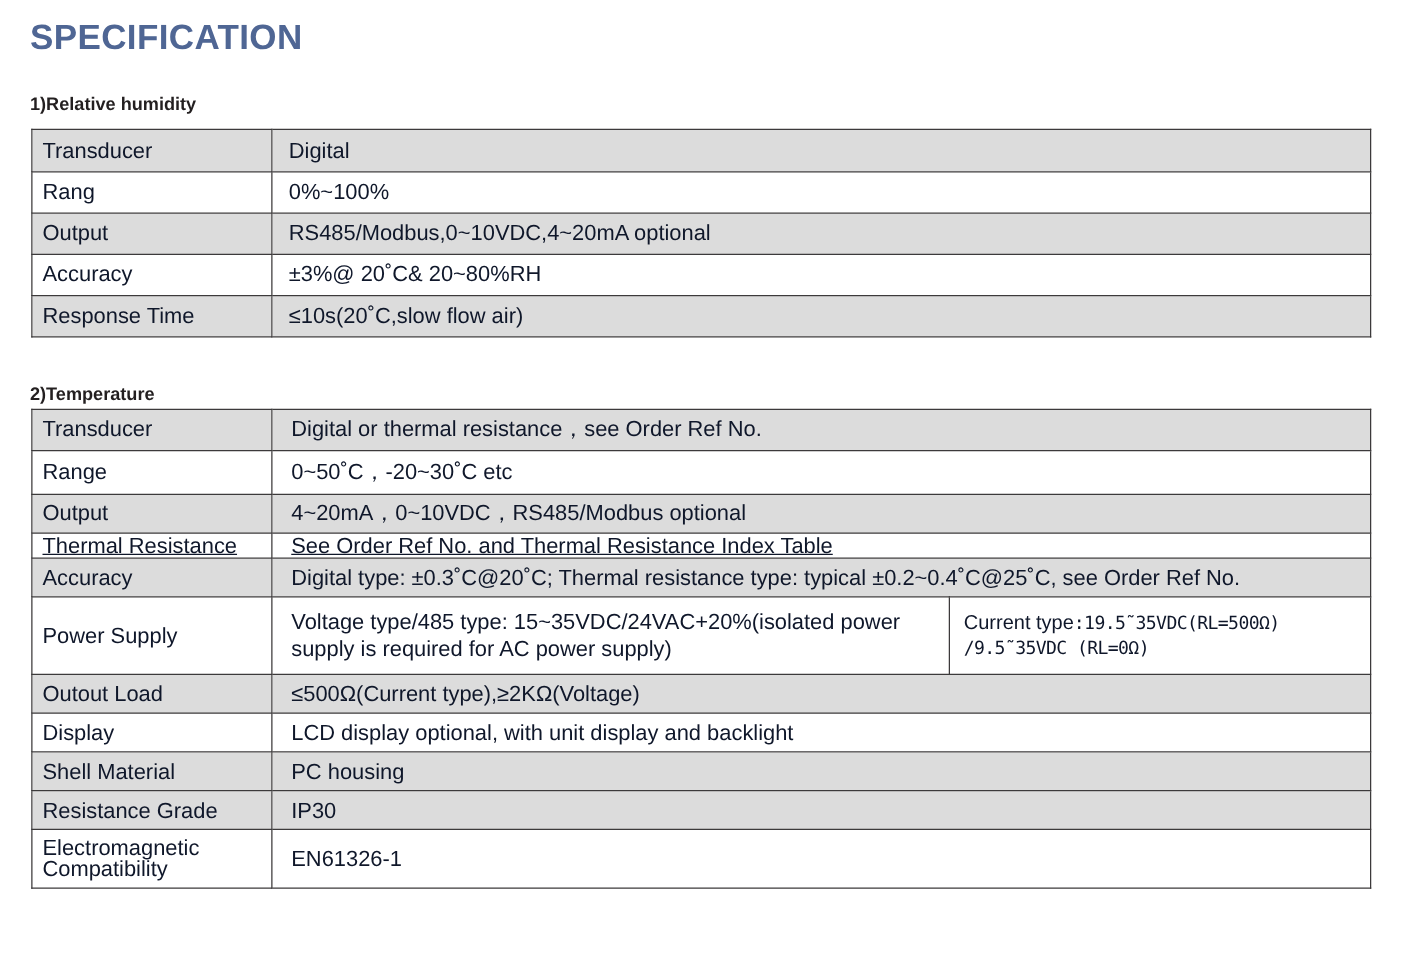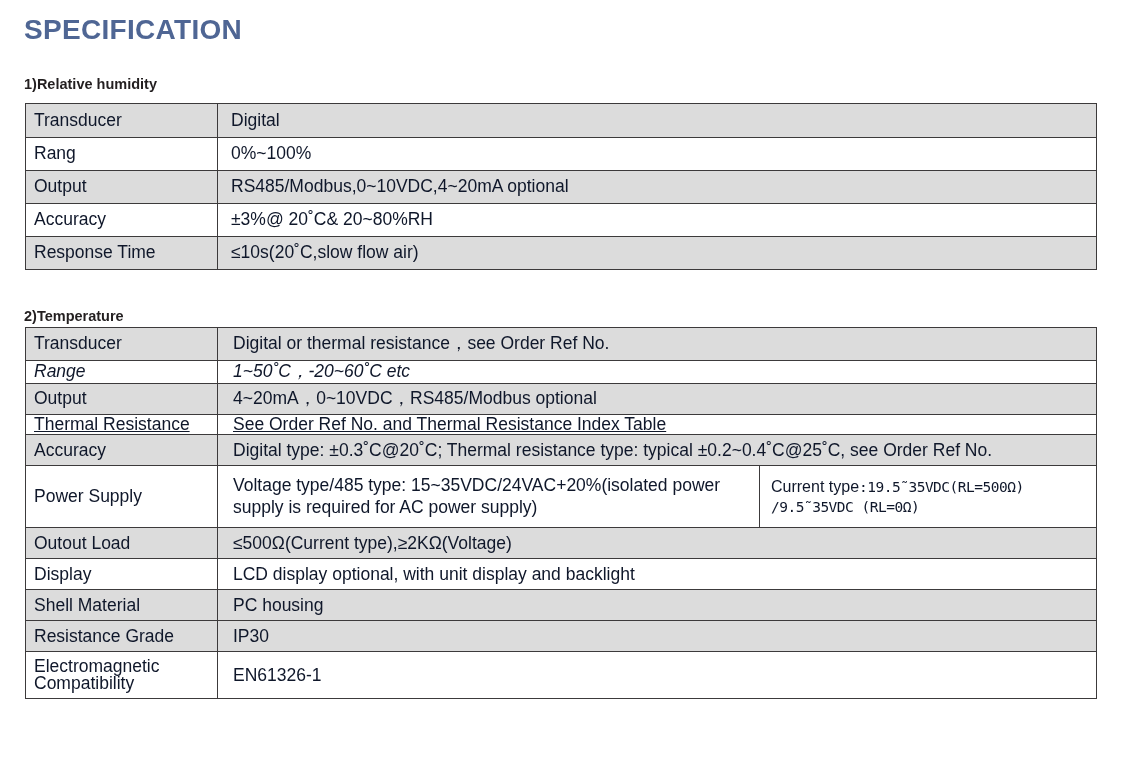--- a/index.html
+++ b/index.html
@@ -73,23 +73,23 @@
   <colgroup>
       <col class="col-label">
       <col style="width:542px;">
       <col>
     </colgroup>
   <tbody>
       <tr class="shade" style="height:33px;">
     <td>Transducer</td>
     <td class="val" colspan="2" style="padding-left:15px;">Digital or thermal resistance，see Order Ref No.</td>
   </tr>
-  <tr class="plain" style="height:23px;font-style:italic;">
+  <tr class="plain" style="height:35px;">
     <td>Range</td>
-    <td class="val" colspan="2" style="padding-left:15px;">1~50˚C，-20~60˚C  etc</td>
+    <td class="val" colspan="2" style="padding-left:15px;">0~50˚C，-20~30˚C  etc</td>
   </tr>
   <tr class="shade" style="height:31px;">
     <td>Output</td>
     <td class="val" colspan="2" style="padding-left:15px;">4~20mA，0~10VDC，RS485/Modbus optional</td>
   </tr>
   <tr class="plain" style="height:18px;text-decoration:underline;">
     <td>Thermal Resistance</td>
     <td class="val" colspan="2" style="padding-left:15px;">See Order Ref No. and Thermal Resistance Index Table</td>
   </tr>
   <tr class="shade" style="height:31px;">

